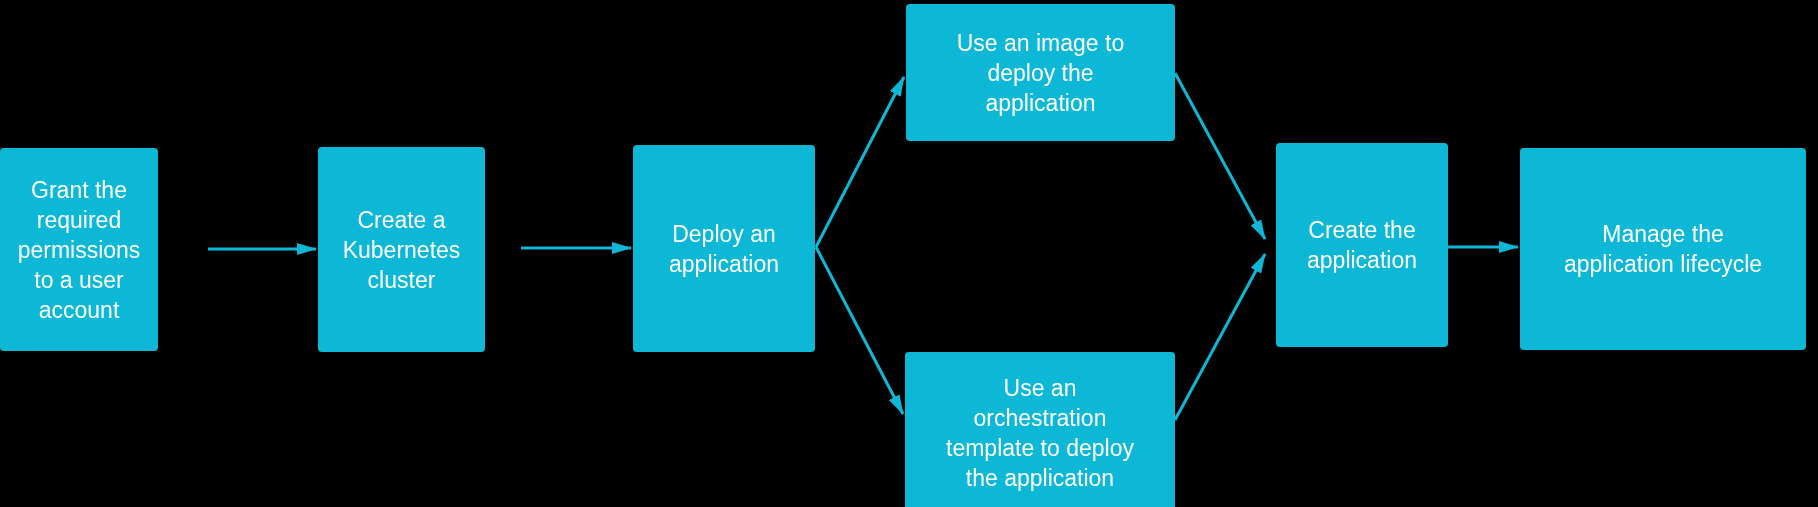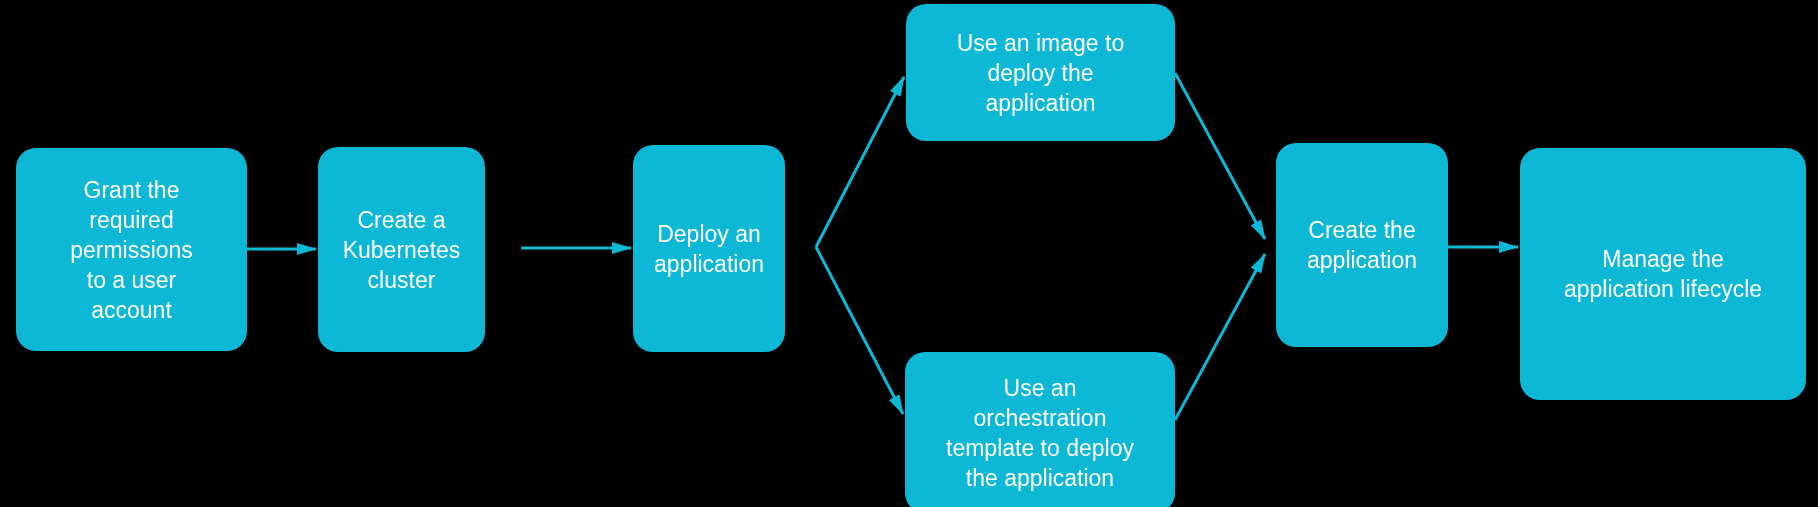--- a/index.html
+++ b/index.html
@@ -23,42 +23,42 @@
     height: 507px;
     color: var(--edge-color, #0cb8d6);
   }
   .edges-layer line {
     stroke: currentColor;
     stroke-width: 3;
   }
   .node {
     position: absolute;
     background: var(--node-fill, #0cb8d6);
-    border-radius: 20px;
+    border-radius: 4px;
     display: flex;
     align-items: center;
     justify-content: center;
     box-sizing: border-box;
     padding: 8px 12px;
   }
   .node-label {
     color: var(--text-color, #ffffff);
     font-size: 23px;
     line-height: 30px;
     text-align: center;
     white-space: pre-line;
   }
   
-  .n1 { left: 16px;   top: 148px; width: 231px; height: 203px; }
+  .n1 { left: 0;   top: 148px; width: 158px; height: 203px; }
   .n2 { left: 318px;  top: 147px; width: 167px; height: 205px; }
-  .n3 { left: 633px;  top: 145px; width: 152px; height: 207px; }
+  .n3 { left: 633px;  top: 145px; width: 182px; height: 207px; }
   .n4 { left: 906px;  top: 4px;   width: 269px; height: 137px; }
   .n5 { left: 905px;  top: 352px; width: 270px; height: 161px; }
   .n6 { left: 1268px; top: 143px; width: 172px; height: 204px; margin-left: 8px; }
-  .n7 { left: 1520px; top: 148px; width: 286px; height: 252px; }
+  .n7 { left: 1520px; top: 148px; width: 286px; height: 202px; }
 </style>
 </head>
 <body>
 
 <div class="canvas">
 
   <svg class="edges-layer" viewBox="0 0 1818 507" xmlns="http://www.w3.org/2000/svg" aria-hidden="true">
     <defs>
       <marker id="arrowhead" markerUnits="userSpaceOnUse" markerWidth="22" markerHeight="14" refX="19" refY="6" orient="auto">
         <path d="M0,0 L20,6 L0,12 Z" fill="currentColor"></path>

